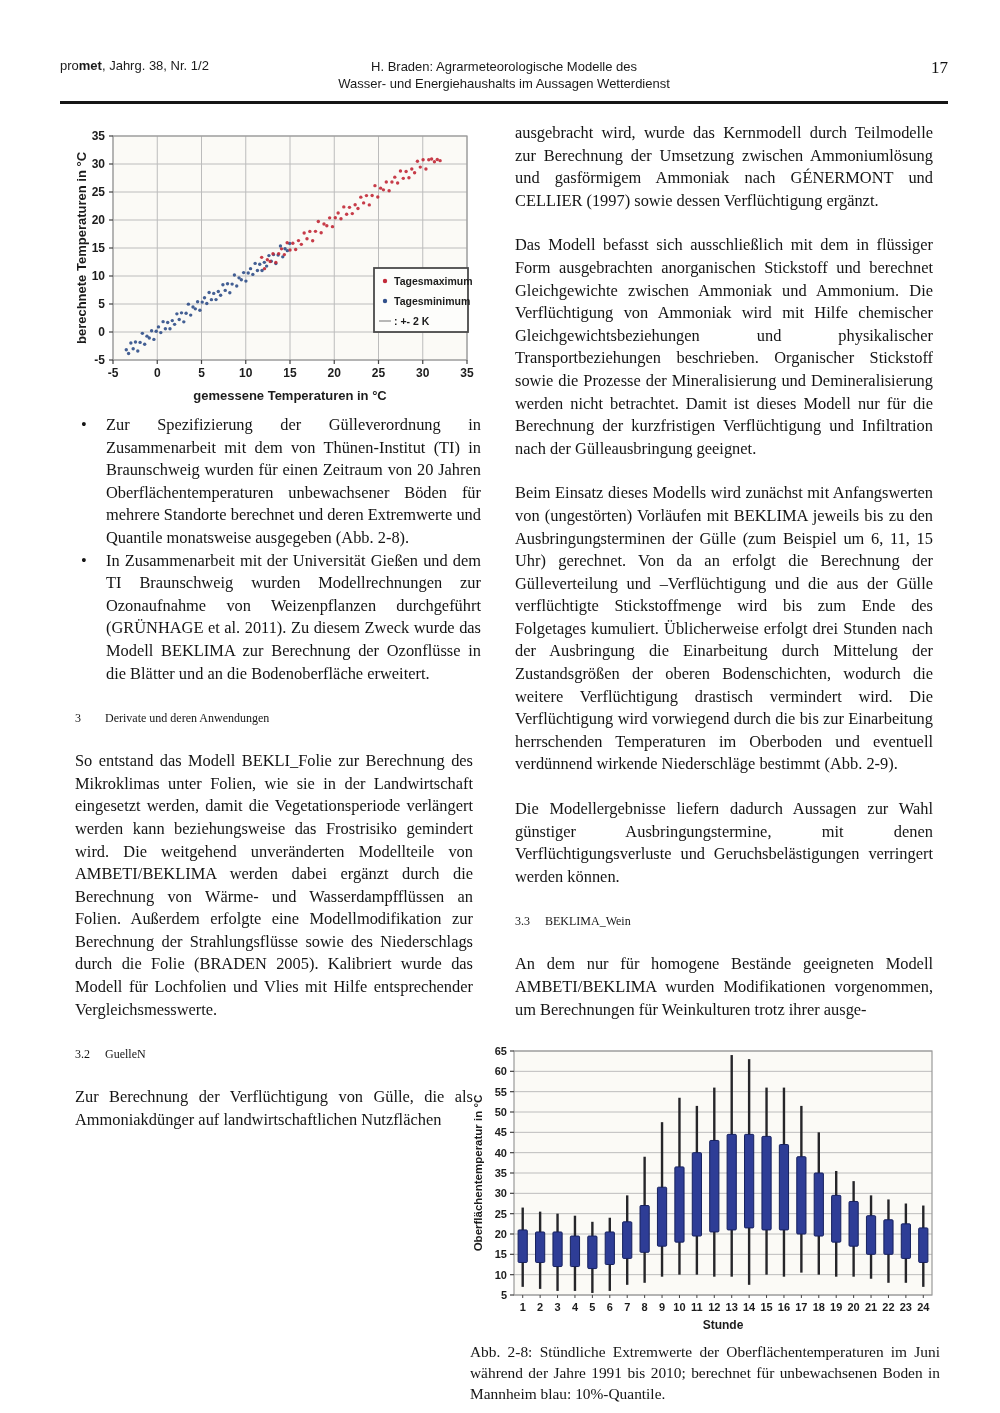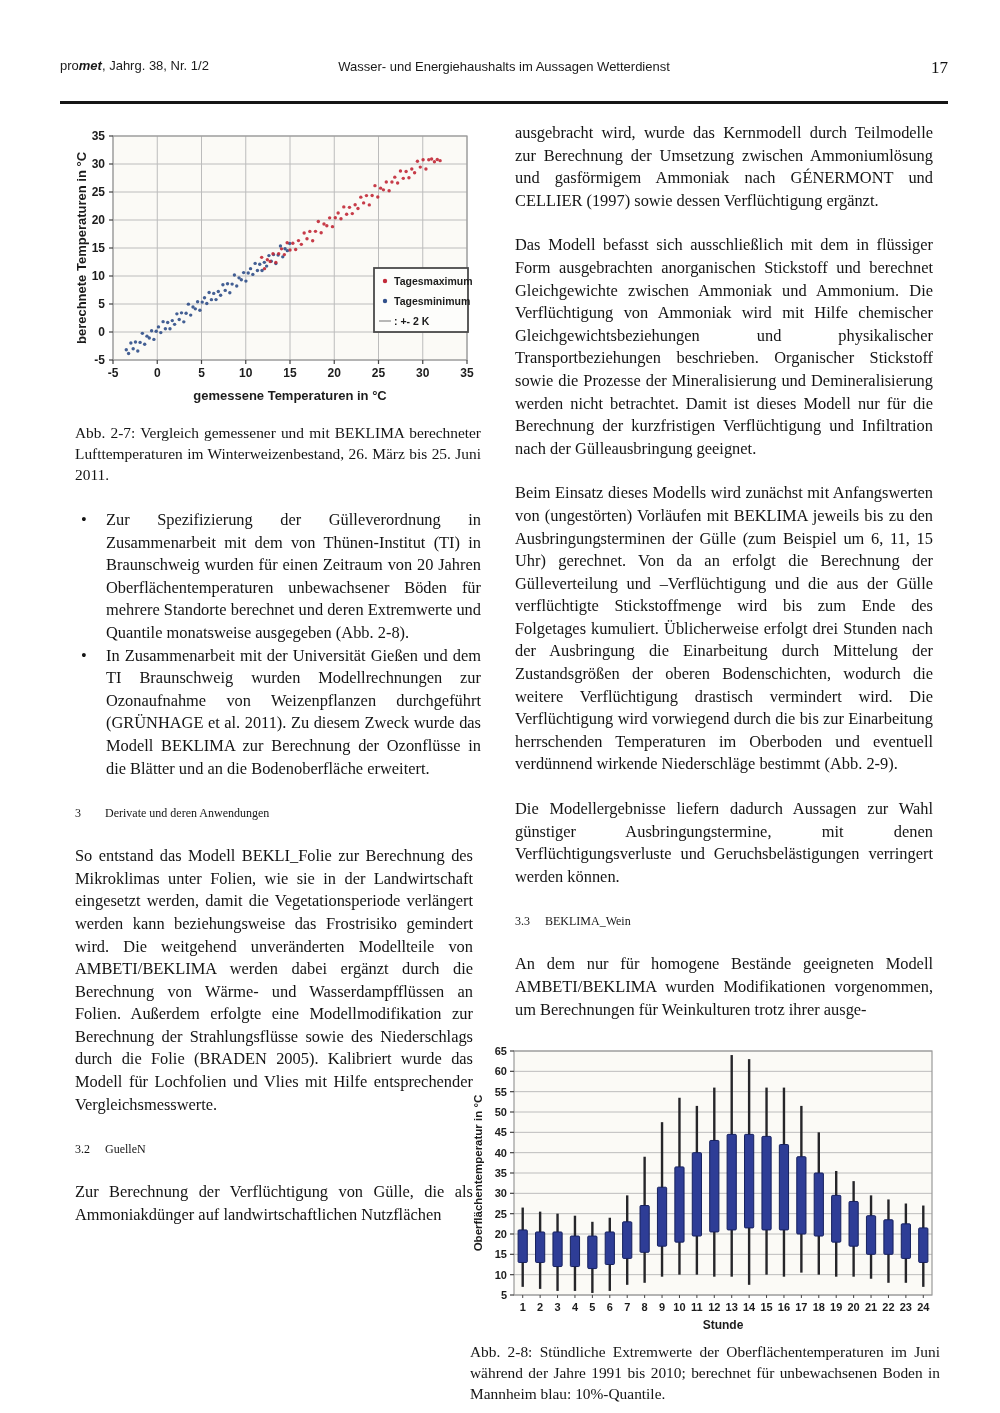--- a/index.html
+++ b/index.html
@@ -4,21 +4,21 @@
 <style>
   html,body{margin:0;padding:0;background:#e8e8e8;}
   .page{
     position:relative;width:1000px;height:1413px;background:#ffffff;
     font-family:"Liberation Serif",serif;color:#141414;overflow:hidden;
     margin:0 auto;
   }
   
   .hdr{position:absolute;top:58px;left:60px;right:52px;display:flex;align-items:flex-start;}
   .hdr-left{width:260px;font-family:"Liberation Sans",sans-serif;font-size:13px;color:#1a1a1a;}
-  .hdr-left .met{font-weight:bold;font-style:italic;margin-top:20px;}
+  .hdr-left .met{font-weight:bold;margin-top:20px;}
   .hdr-center{flex:1;text-align:center;font-family:"Liberation Sans",sans-serif;font-size:13px;line-height:17px;color:#1a1a1a;}
   .hdr-right{width:260px;text-align:right;font-size:17px;color:#111;}
   .hdr-rule{position:absolute;top:101px;left:60px;right:52px;height:3px;background:#151515;}
   
   .col{position:absolute;top:122px;}
   .col-left{left:75px;width:406px;}
   .col-right{left:515px;width:426px;}
   p.body{font-size:16.4px;line-height:22.6px;text-align:justify;margin:0 8px 22px 0;}
   p.caption{font-size:15.4px;line-height:21px;text-align:justify;margin:8px 0 24px 0;}
   p.caption.cap2{width:470px;margin-left:-45px;margin-top:6px;}
@@ -32,20 +32,21 @@
   svg{display:block;}
 </style>
 </head>
 <body>
 
 <div class="page">
 
   <div class="hdr">
     <div class="hdr-left"><span>pro</span><span class="met">met</span><span>, Jahrg. 38, Nr. 1/2</span></div>
     <div class="hdr-center">
+      <div>H. Braden: Agrarmeteorologische Modelle des</div>
       <div>Wasser- und Energiehaushalts im Aussagen Wetterdienst</div>
     </div>
     <div class="hdr-right">17</div>
   </div>
   <div class="hdr-rule"></div>
 
   <div class="col col-left">
     <figure>
       <svg id="scatter-svg" width="406" height="292" viewBox="0 0 406 292">
           <rect x="38" y="14" width="354" height="224" fill="#fbfaf6"></rect>
@@ -244,21 +245,20 @@
           <circle cx="365.096" cy="38.639999999999986" r="1.7" fill="#c22b3a" opacity="0.92"></circle>
           <rect x="299" y="146" width="94" height="64" fill="#fdfdfb" stroke="#4a4a4a" stroke-width="1.8"></rect>
           <circle cx="310" cy="159" r="2.2" fill="#c22b3a"></circle>
           <text x="319" y="162.5" text-anchor="start" font-size="10.5" font-family="'Liberation Sans',sans-serif" font-weight="bold" fill="#1c1c1c">Tagesmaximum</text>
           <circle cx="310" cy="179" r="2.2" fill="#33518b"></circle>
           <text x="319" y="182.5" text-anchor="start" font-size="10.5" font-family="'Liberation Sans',sans-serif" font-weight="bold" fill="#1c1c1c">Tagesminimum</text>
           <line x1="304" y1="199" x2="316" y2="199" stroke="#9a9a9a" stroke-width="1.4"></line>
           <text x="319" y="202.5" text-anchor="start" font-size="10.5" font-family="'Liberation Sans',sans-serif" font-weight="bold" fill="#1c1c1c">: +- 2 K</text>
         </svg>
     </figure>
-    <p class="caption">Abb. 2-7: Vergleich gemessener und mit BEKLIMA berechneter Lufttemperaturen im Winterweizenbestand, 26. März bis 25. Juni 2011.</p>
 
     <ul class="bullets">
       <li><span class="b">•</span><span>Zur Spezifizierung der Gülleverordnung in Zusammenarbeit mit dem von Thünen-Institut (TI) in Braunschweig wurden für einen Zeitraum von 20 Jahren Oberflächentemperaturen unbewachsener Böden für mehrere Standorte berechnet und deren Extremwerte und Quantile monatsweise ausgegeben (Abb. 2-8).</span></li>
       <li><span class="b">•</span><span>In Zusammenarbeit mit der Universität Gießen und dem TI Braunschweig wurden Modellrechnungen zur Ozonaufnahme von Weizenpflanzen durchgeführt (GRÜNHAGE et al. 2011). Zu diesem Zweck wurde das Modell BEKLIMA zur Berechnung der Ozonflüsse in die Blätter und an die Bodenoberfläche erweitert.</span></li>
     </ul>
 
     <div class="sec-h"><span class="num">3</span><span>Derivate und deren Anwendungen</span></div>
 
     <p class="body">So entstand das Modell BEKLI_Folie zur Berechnung des Mikroklimas unter Folien, wie sie in der Landwirtschaft eingesetzt werden, damit die Vegetationsperiode verlängert werden kann beziehungsweise das Frostrisiko gemindert wird. Die weitgehend unveränderten Modellteile von AMBETI/BEKLIMA werden dabei ergänzt durch die Berechnung von Wärme- und Wasserdampfflüssen an Folien. Außerdem erfolgte eine Modellmodifikation zur Berechnung der Strahlungsflüsse sowie des Niederschlags durch die Folie (BRADEN 2005). Kalibriert wurde das Modell für Lochfolien und Vlies mit Hilfe entsprechender Vergleichsmesswerte.</p>
 

